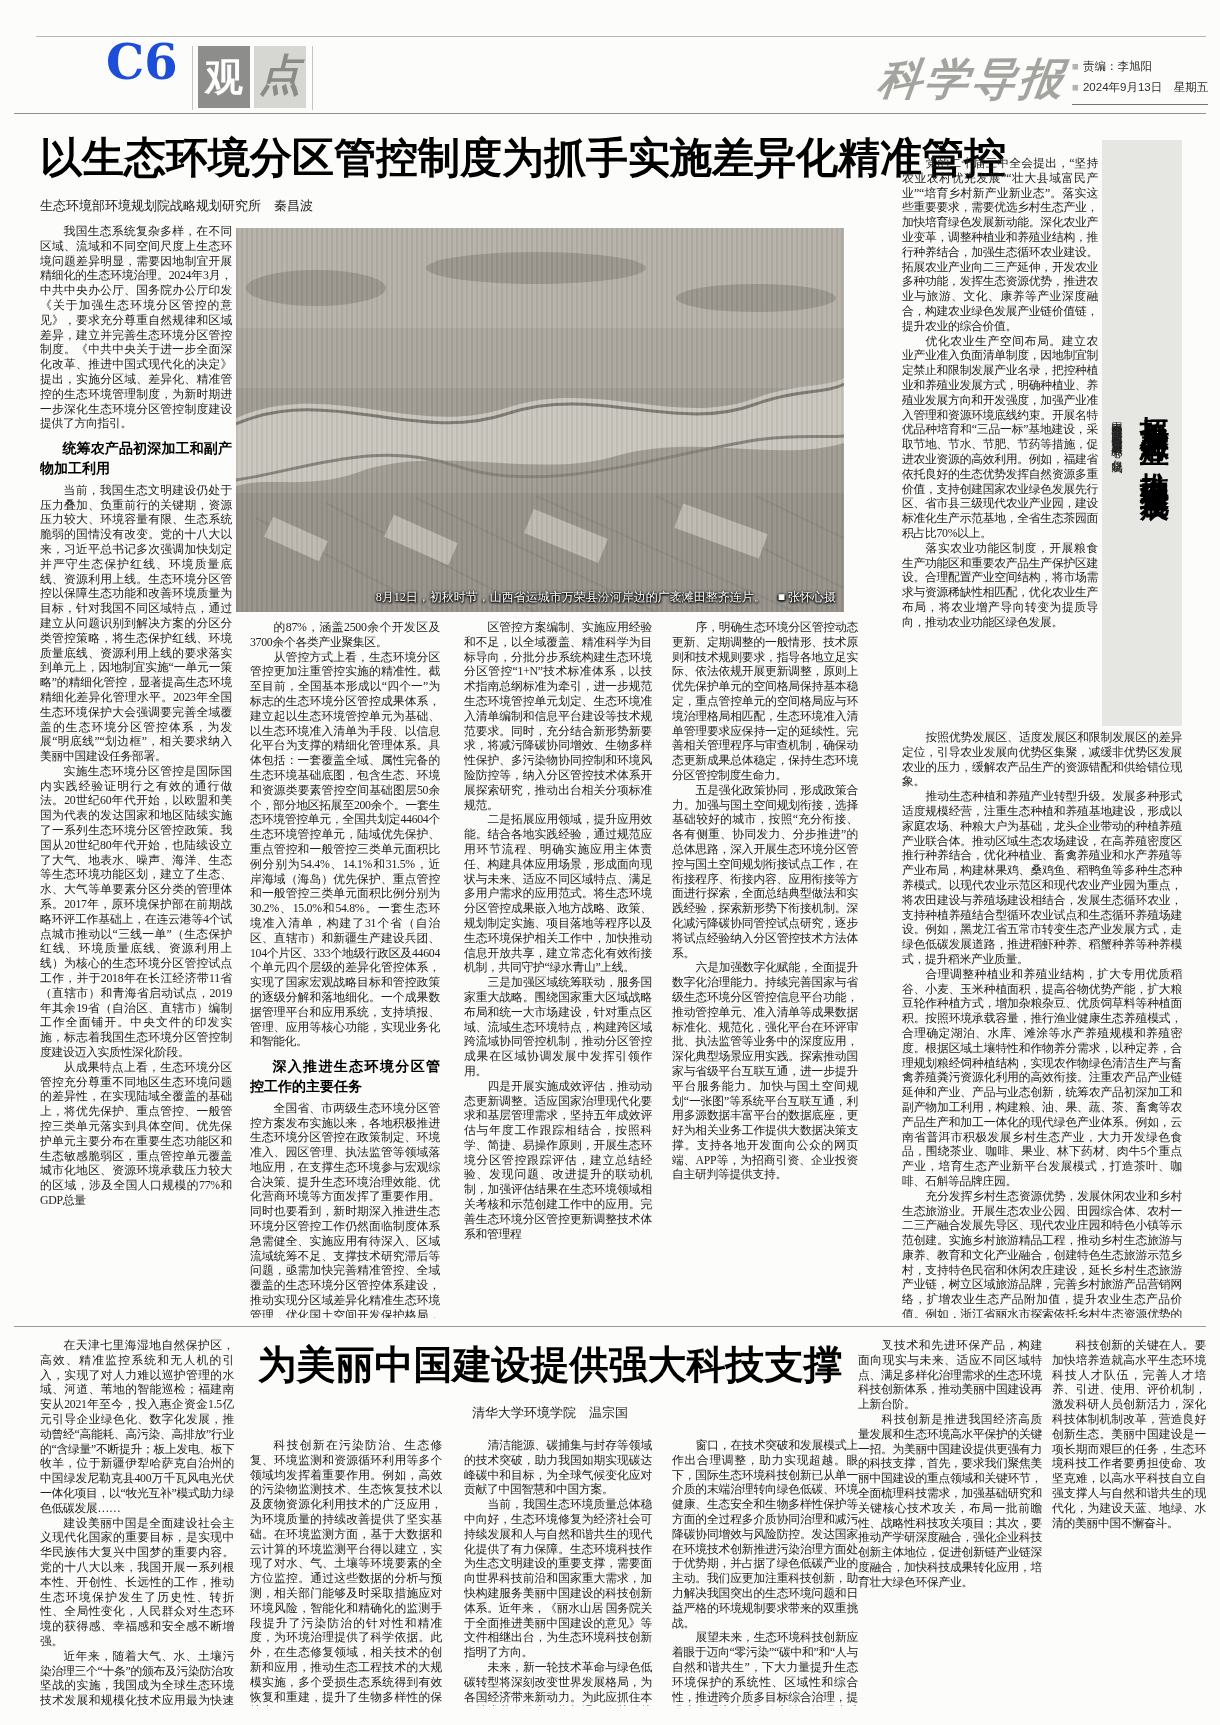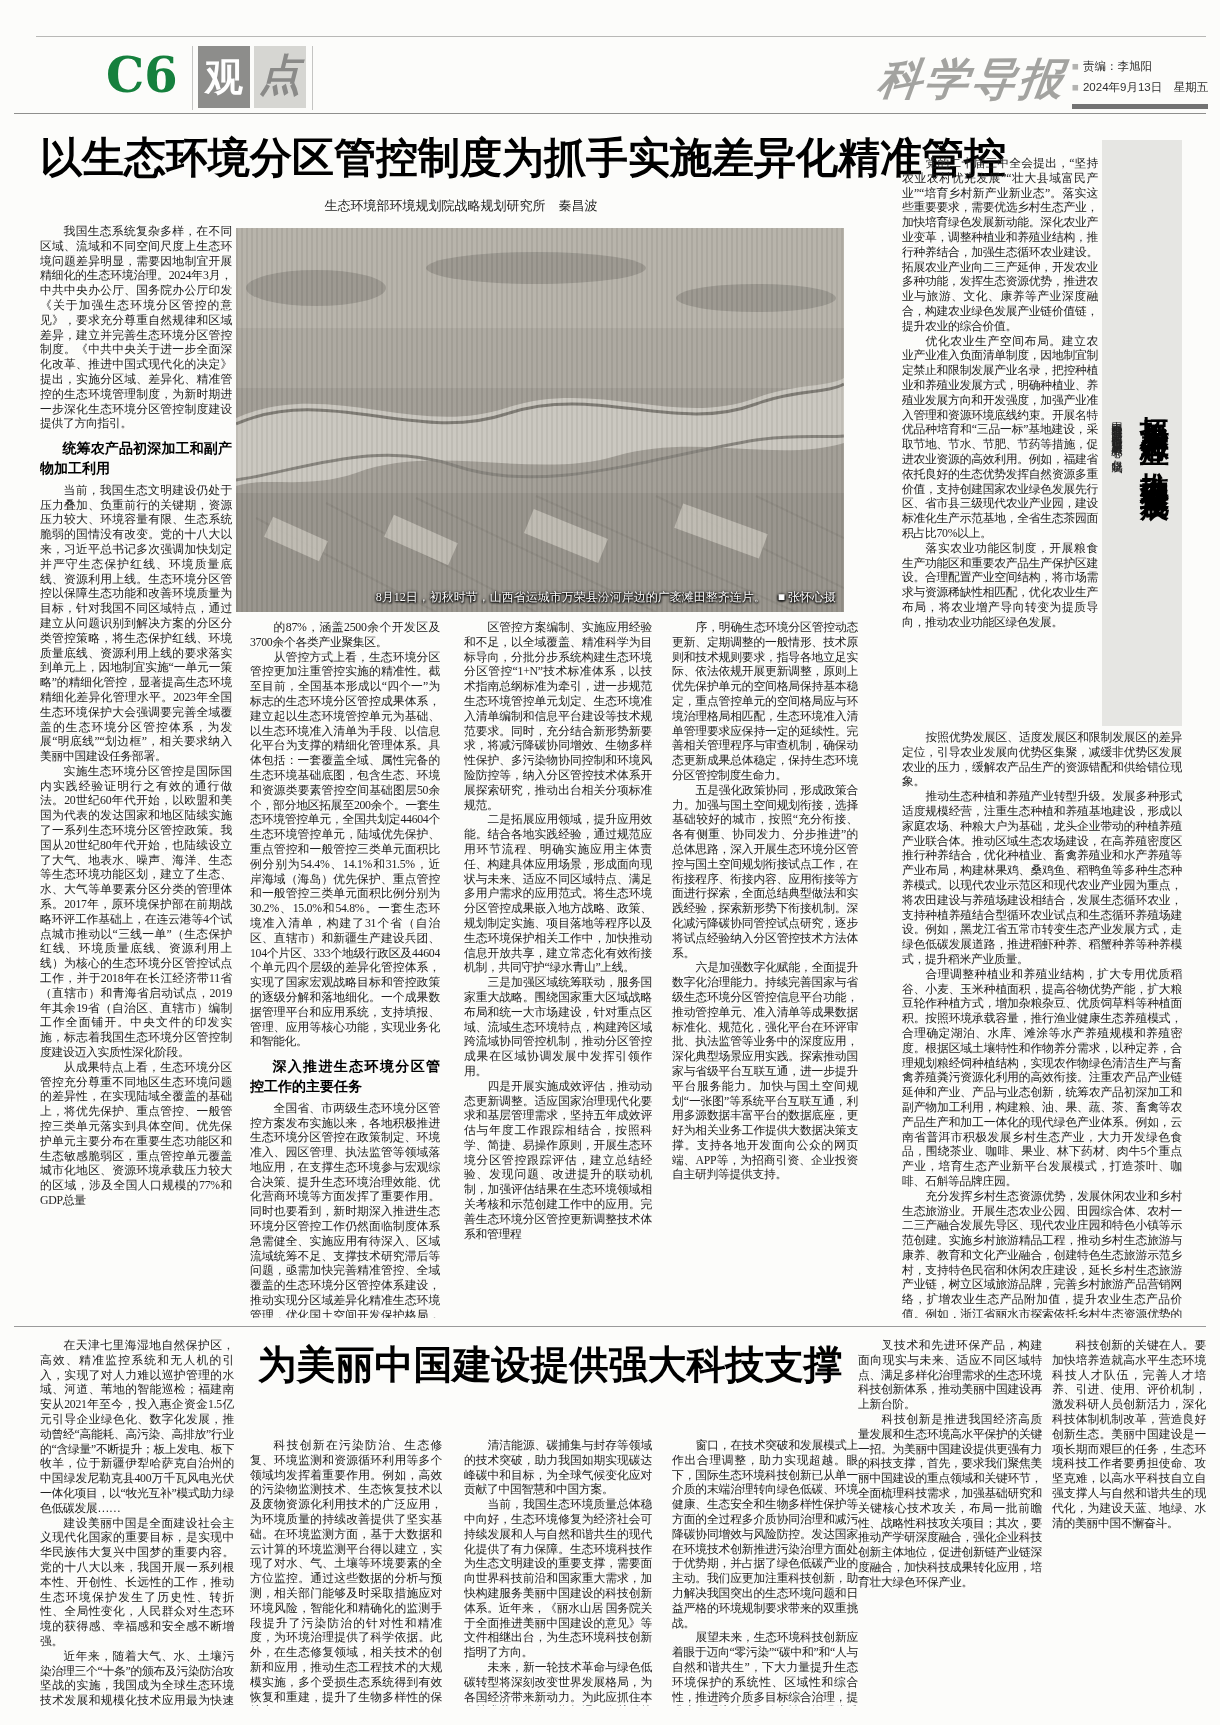--- a/index.html
+++ b/index.html
@@ -1,39 +1,39 @@
 <!DOCTYPE html>
 <html><head>
 <meta charset="utf-8">
 <style>
   html,body{margin:0;padding:0;background:#e9e9e7;}
   .page{position:relative;width:1220px;height:1725px;margin:0 auto;background:#fcfcfa;
         font-family:"Liberation Serif","DejaVu Serif",serif;color:#1c1c1c;overflow:hidden;}
   .rule{position:absolute;background:#9a9a9a;}
   
-  .page-no{position:absolute;left:106px;top:45px;font-family:"DejaVu Serif",serif;
-           font-weight:bold;font-size:48px;line-height:60px;color:#15803d;}
+  .page-no{position:absolute;left:106px;top:32px;font-family:"DejaVu Serif",serif;
+           font-weight:bold;font-size:48px;line-height:60px;color:#1d4ed8;}
   .sec-box1{position:absolute;left:198px;top:46px;width:52px;height:62px;background:#8d8d8b;
             color:#fff;font-family:"Liberation Sans",sans-serif;font-weight:bold;
             font-size:38px;line-height:62px;text-align:center;}
   .sec-box2{position:absolute;left:254px;top:46px;width:52px;height:62px;background:#d6d6d2;
             color:#8a8a88;font-style:italic;font-weight:bold;font-size:42px;line-height:58px;text-align:center;}
   .vline{position:absolute;width:1px;background:#c4c4c2;}
   .masthead{position:absolute;left:878px;top:50px;font-size:44px;color:#a3a3a0;
             font-family:"DejaVu Serif",serif;font-style:italic;font-weight:bold;
             letter-spacing:3px;transform:skewX(-7deg);}
   .meta{position:absolute;left:1072px;top:56px;width:136px;font-family:"Liberation Sans",sans-serif;
-        font-size:11.5px;line-height:21px;color:#2e2e2e;border-bottom:5px solid #737373;
+        font-size:11.5px;line-height:21px;color:#2e2e2e;border-bottom:1px solid #737373;
         padding-bottom:6px;white-space:nowrap;overflow:hidden;}
   .meta .sq{color:#b3b3b1;margin-right:4px;}
   
   .headline-main{position:absolute;left:40px;top:128px;width:842px;text-align:center;
                  font-family:"Liberation Sans",sans-serif;font-weight:900;font-size:42px;
                  line-height:60px;letter-spacing:0px;color:#000;white-space:nowrap;}
-  .byline-main{position:absolute;left:40px;top:197px;width:842px;text-align:center;
+  .byline-main{position:absolute;left:40px;top:197px;width:842px;text-align:left;
                font-size:13px;color:#222;}
   .headline-bottom{position:absolute;left:250px;top:1336px;width:600px;text-align:center;
                    font-family:"Liberation Sans",sans-serif;font-weight:900;font-size:39px;
                    line-height:58px;color:#000;white-space:nowrap;}
   .byline-bottom{position:absolute;left:250px;top:1404px;width:600px;text-align:center;
                  font-size:13px;color:#222;}
   
   .col{position:absolute;overflow:hidden;font-size:11.8px;line-height:14.8px;
        text-align:justify;letter-spacing:-0.3px;color:#212121;}
   .col p{margin:0;text-indent:2em;}
@@ -153,20 +153,21 @@
   <div class="col" style="left:902px;top:730px;width:280px;height:588px;">
       <p>按照优势发展区、适度发展区和限制发展区的差异定位，引导农业发展向优势区集聚，减缓非优势区发展农业的压力，缓解农产品生产的资源错配和供给错位现象。</p>
       <p>推动生态种植和养殖产业转型升级。发展多种形式适度规模经营，注重生态种植和养殖基地建设，形成以家庭农场、种粮大户为基础，龙头企业带动的种植养殖产业联合体。推动区域生态农场建设，在高养殖密度区推行种养结合，优化种植业、畜禽养殖业和水产养殖等产业布局，构建林果鸡、桑鸡鱼、稻鸭鱼等多种生态种养模式。以现代农业示范区和现代农业产业园为重点，将农田建设与养殖场建设相结合，发展生态循环农业，支持种植养殖结合型循环农业试点和生态循环养殖场建设。例如，黑龙江省五常市转变生态产业发展方式，走绿色低碳发展道路，推进稻虾种养、稻蟹种养等种养模式，提升稻米产业质量。</p>
       <p>合理调整种植业和养殖业结构，扩大专用优质稻谷、小麦、玉米种植面积，提高谷物优势产能，扩大粮豆轮作种植方式，增加杂粮杂豆、优质饲草料等种植面积。按照环境承载容量，推行渔业健康生态养殖模式，合理确定湖泊、水库、滩涂等水产养殖规模和养殖密度。根据区域土壤特性和作物养分需求，以种定养，合理规划粮经饲种植结构，实现农作物绿色清洁生产与畜禽养殖粪污资源化利用的高效衔接。注重农产品产业链延伸和产业、产品与业态创新，统筹农产品初深加工和副产物加工利用，构建粮、油、果、蔬、茶、畜禽等农产品生产和加工一体化的现代绿色产业体系。例如，云南省普洱市积极发展乡村生态产业，大力开发绿色食品，围绕茶业、咖啡、果业、林下药材、肉牛5个重点产业，培育生态产业新平台发展模式，打造茶叶、咖啡、石斛等品牌庄园。</p>
       <p>充分发挥乡村生态资源优势，发展休闲农业和乡村生态旅游业。开展生态农业公园、田园综合体、农村一二三产融合发展先导区、现代农业庄园和特色小镇等示范创建。实施乡村旅游精品工程，推动乡村生态旅游与康养、教育和文化产业融合，创建特色生态旅游示范乡村，支持特色民宿和休闲农庄建设，延长乡村生态旅游产业链，树立区域旅游品牌，完善乡村旅游产品营销网络，扩增农业生态产品附加值，提升农业生态产品价值。例如，浙江省丽水市探索依托乡村生态资源优势的生态产业化发展之路，构建“丽水山耕”“丽水山居”“丽水山景”乡村旅游等区域公用品牌。</p>
     </div>
 
   <div class="rule" style="left:14px;top:1326px;width:1192px;height:1px;"></div>
 
   <div class="headline-bottom">为美丽中国建设提供强大科技支撑</div>
+  <div class="byline-bottom">清华大学环境学院　温宗国</div>
 
   <div class="col" style="left:40px;top:1338px;width:194px;height:368px;">
       <p>在天津七里海湿地自然保护区，高效、精准监控系统和无人机的引入，实现了对人力难以巡护管理的水域、河道、苇地的智能巡检；福建南安从2021年至今，投入惠企资金1.5亿元引导企业绿色化、数字化发展，推动曾经“高能耗、高污染、高排放”行业的“含绿量”不断提升；板上发电、板下牧羊，位于新疆伊犁哈萨克自治州的中国绿发尼勒克县400万千瓦风电光伏一体化项目，以“牧光互补”模式助力绿色低碳发展……</p>
       <p>建设美丽中国是全面建设社会主义现代化国家的重要目标，是实现中华民族伟大复兴中国梦的重要内容。党的十八大以来，我国开展一系列根本性、开创性、长远性的工作，推动生态环境保护发生了历史性、转折性、全局性变化，人民群众对生态环境的获得感、幸福感和安全感不断增强。</p>
       <p>近年来，随着大气、水、土壤污染治理三个“十条”的颁布及污染防治攻坚战的实施，我国成为全球生态环境技术发展和规模化技术应用最为快速的地区。第六次环境技术预测结果显示，“十三五”期间，我国生态环境技术水平与发达国家的整体水平差距明显缩小，由过去的10至15年缩短为5至10年，我国的部分行业科技</p>
     </div>
   <div class="col" style="left:250px;top:1438px;width:192px;height:268px;">
       <p>科技创新在污染防治、生态修复、环境监测和资源循环利用等多个领域均发挥着重要作用。例如，高效的污染物监测技术、生态恢复技术以及废物资源化利用技术的广泛应用，为环境质量的持续改善提供了坚实基础。在环境监测方面，基于大数据和云计算的环境监测平台得以建立，实现了对水、气、土壤等环境要素的全方位监控。通过这些数据的分析与预测，相关部门能够及时采取措施应对环境风险，智能化和精确化的监测手段提升了污染防治的针对性和精准度，为环境治理提供了科学依据。此外，在生态修复领域，相关技术的创新和应用，推动生态工程技术的大规模实施，多个受损生态系统得到有效恢复和重建，提升了生物多样性的保护水平。</p>
     </div>
   <div class="col" style="left:464px;top:1438px;width:188px;height:268px;">

